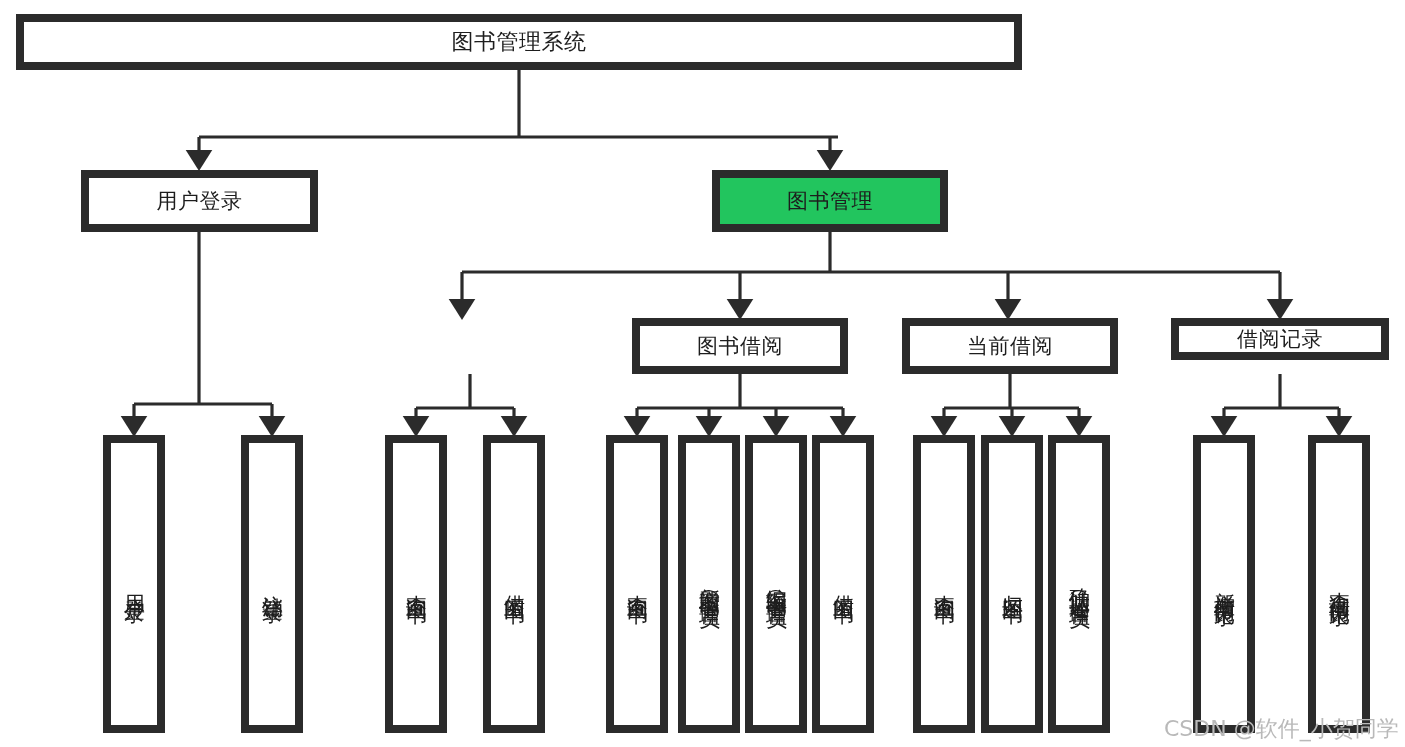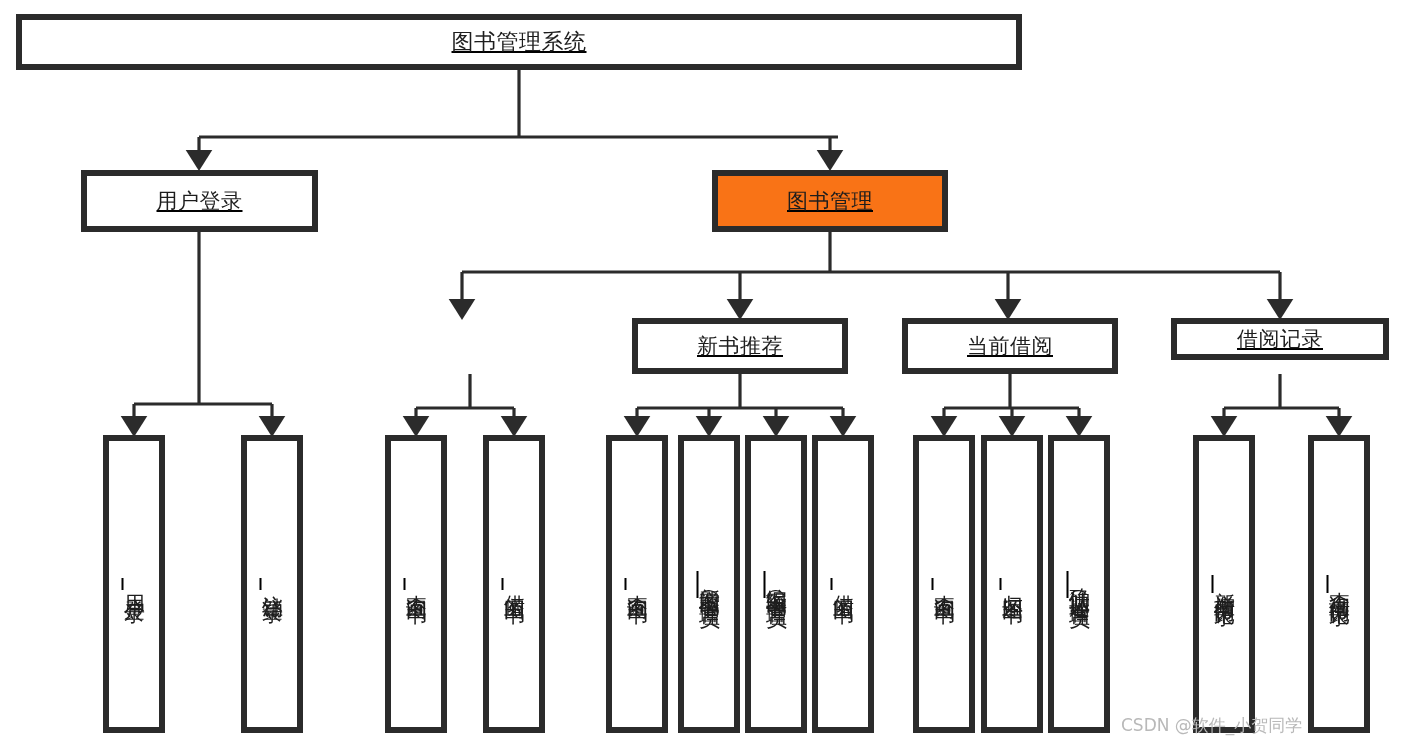--- a/index.html
+++ b/index.html
@@ -22,26 +22,25 @@
     position: absolute;
     left: 0;
     top: 0;
     width: 1405px;
     height: 747px;
   }
   .node {
     position: absolute;
     box-sizing: border-box;
     background: #ffffff;
-    border: 6px solid #84cc16;
+    border: 8px solid #84cc16;
     display: flex;
     align-items: center;
     justify-content: center;
     z-index: 3;
-    text-decoration: underline;
   }
   .node .label {
     color: #1d1d1d;
     line-height: 1.0;
     white-space: nowrap;
     text-align: center;
   }
   
   .node.horiz .label {
     font-size: 21px;
@@ -58,23 +57,23 @@
   .node.vert .label {
     writing-mode: vertical-rl;
     text-orientation: upright;
     font-size: 21px;
     letter-spacing: 3px;
     line-height: 1.0;
     -webkit-text-orientation: upright;
   }
   #watermark {
     position: absolute;
-    left: 1121px;
+    left: 1164px;
     top: 714px;
-    font-size: 17px;
+    font-size: 22px;
     color: #b9b9b9;
     white-space: nowrap;
     z-index: 8;
     font-family: "DejaVu Sans", "Liberation Sans", sans-serif;
   }
 </style>
 </head>
 <body>
 
 <div id="canvas" style="background: rgb(255, 255, 255);">
@@ -129,26 +128,26 @@
     </g>
   </svg>
 
   <div class="node horiz root" style="left: 16px; top: 14px; width: 1006px; height: 56px; border-color: rgb(43, 43, 43); background: rgb(255, 255, 255);">
     <span class="label" style="color: rgb(29, 29, 29);">图书管理系统</span>
   </div>
 
   <div class="node horiz" style="left: 81px; top: 170px; width: 237px; height: 62px; border-color: rgb(43, 43, 43); background: rgb(255, 255, 255);">
     <span class="label" style="color: rgb(29, 29, 29);">用户登录</span>
   </div>
-  <div class="node horiz" style="left: 712px; top: 170px; width: 236px; height: 62px; border-color: rgb(43, 43, 43); background: #f97316;">
+  <div class="node horiz" style="left: 712px; top: 170px; width: 236px; height: 62px; border-color: rgb(43, 43, 43); background: #22c55e;">
     <span class="label" style="color: rgb(29, 29, 29);">图书管理</span>
   </div>
 
   <div class="node horiz" style="left: 632px; top: 318px; width: 216px; height: 56px; border-color: rgb(43, 43, 43); background: rgb(255, 255, 255);">
-    <span class="label" style="color: rgb(29, 29, 29);">新书推荐</span>
+    <span class="label" style="color: rgb(29, 29, 29);">图书借阅</span>
   </div>
   <div class="node horiz" style="left: 902px; top: 318px; width: 216px; height: 56px; border-color: rgb(43, 43, 43); background: rgb(255, 255, 255); justify-content: center;">
     <span class="label" style="color: rgb(29, 29, 29);">当前借阅</span>
   </div>
   <div class="node horiz" style="left: 1171px; top: 318px; width: 218px; height: 42px; border-color: rgb(43, 43, 43); background: rgb(255, 255, 255);">
     <span class="label" style="color: rgb(29, 29, 29);">借阅记录</span>
   </div>
 
   <div class="node vert" style="left: 103px; top: 435px; width: 62px; height: 298px; border-color: rgb(43, 43, 43); background: rgb(255, 255, 255);">
     <span class="label" style="color: rgb(29, 29, 29);">用户登录</span>

